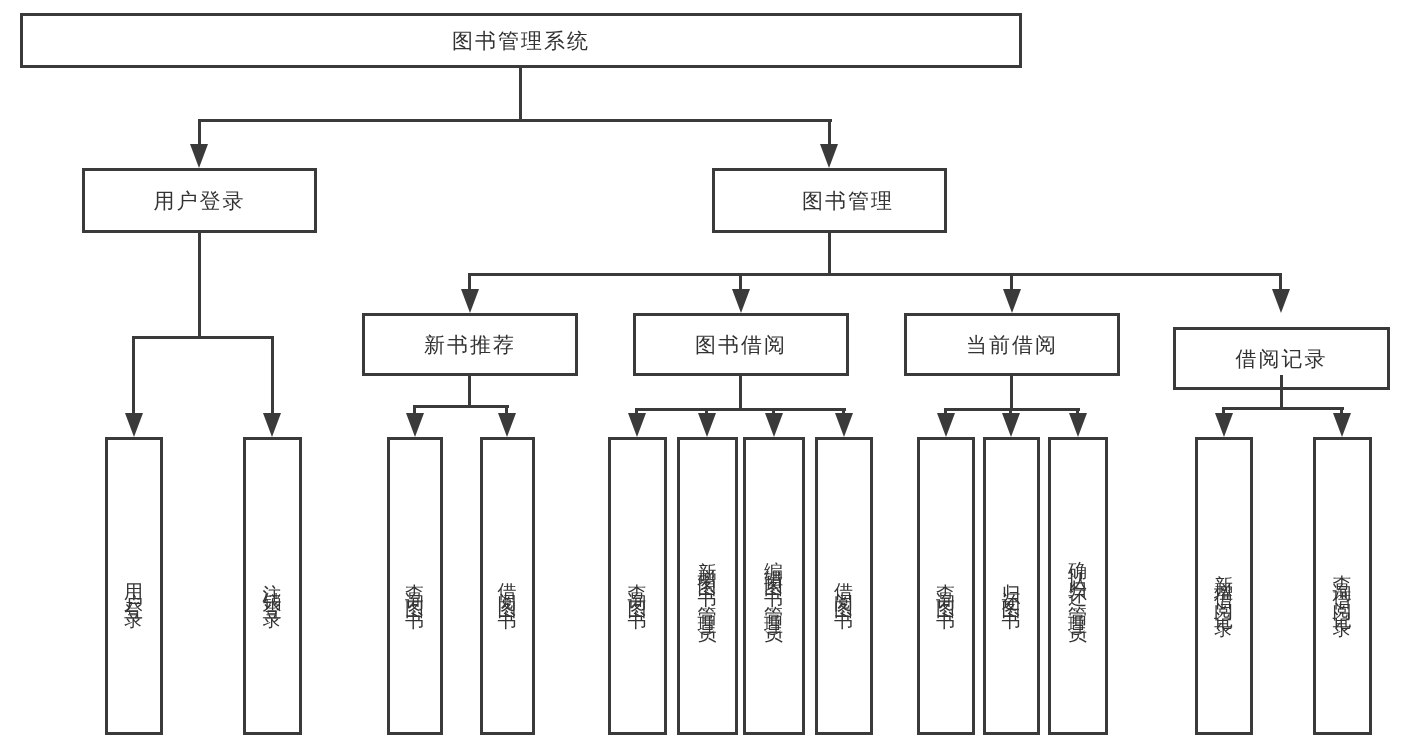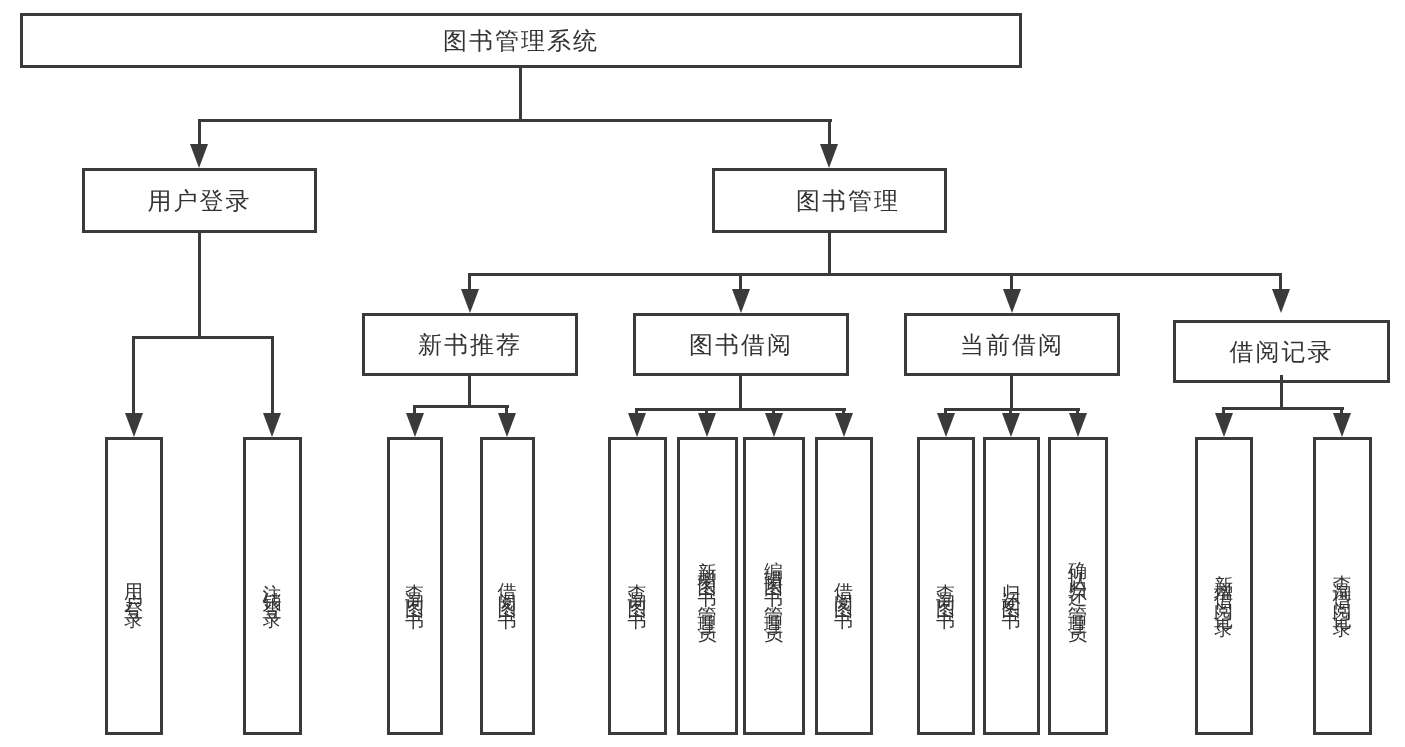--- a/index.html
+++ b/index.html
@@ -16,21 +16,21 @@
   .hbox, .vbox {
     position: absolute;
     box-sizing: border-box;
     border: 3px solid #3a3a3a;
     background: #ffffff;
     color: #333333;
     display: flex;
     align-items: center;
     justify-content: center;
   }
-  .hbox { font-size: 24px; letter-spacing: 2px; }
+  .hbox { font-size: 21px; letter-spacing: 2px; }
   .vbox {
     top: 437px; height: 298px;
     writing-mode: vertical-rl;
     font-size: 19px;
     letter-spacing: 9px;
     line-height: 1;
   }
   .vbox span, .hbox span { display: block; }
 
   
@@ -76,21 +76,21 @@
   </div>
 
   <div class="hbox" style="left:362px; top:313px; width:216px; height:63px;">
     <span>新书推荐</span>
   </div>
 
   <div class="hbox" style="left:904px; top:313px; width:216px; height:63px;">
     <span>当前借阅</span>
   </div>
 
-  <div class="hbox" style="left:1173px; top:320px; width:217px; height:63px;">
+  <div class="hbox" style="left:1173px; top:327px; width:217px; height:63px;">
     <span>借阅记录</span>
   </div>
 
   <div class="vbox" style="left:105px; width:58px;">
     <span>用户登录</span>
   </div>
   <div class="vbox" style="left:243px; width:59px;">
     <span>注销登录</span>
   </div>
 

